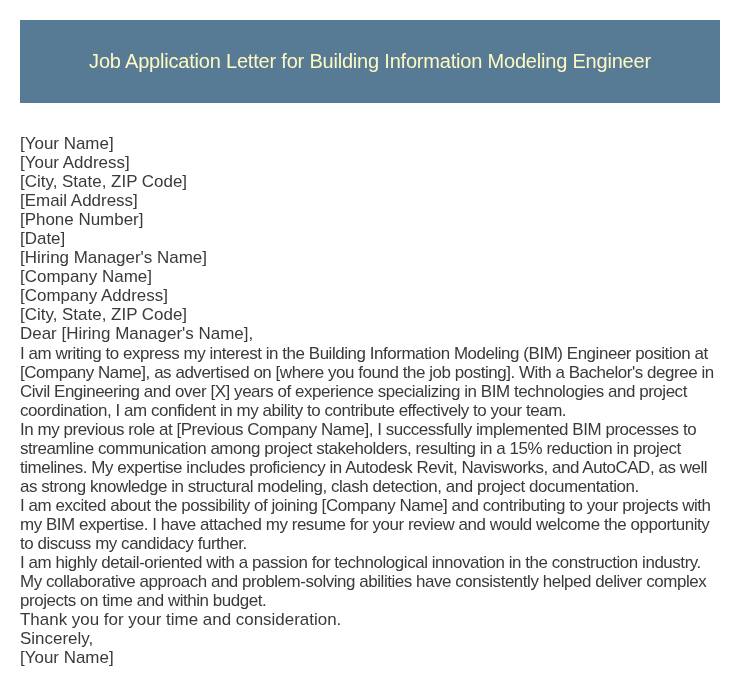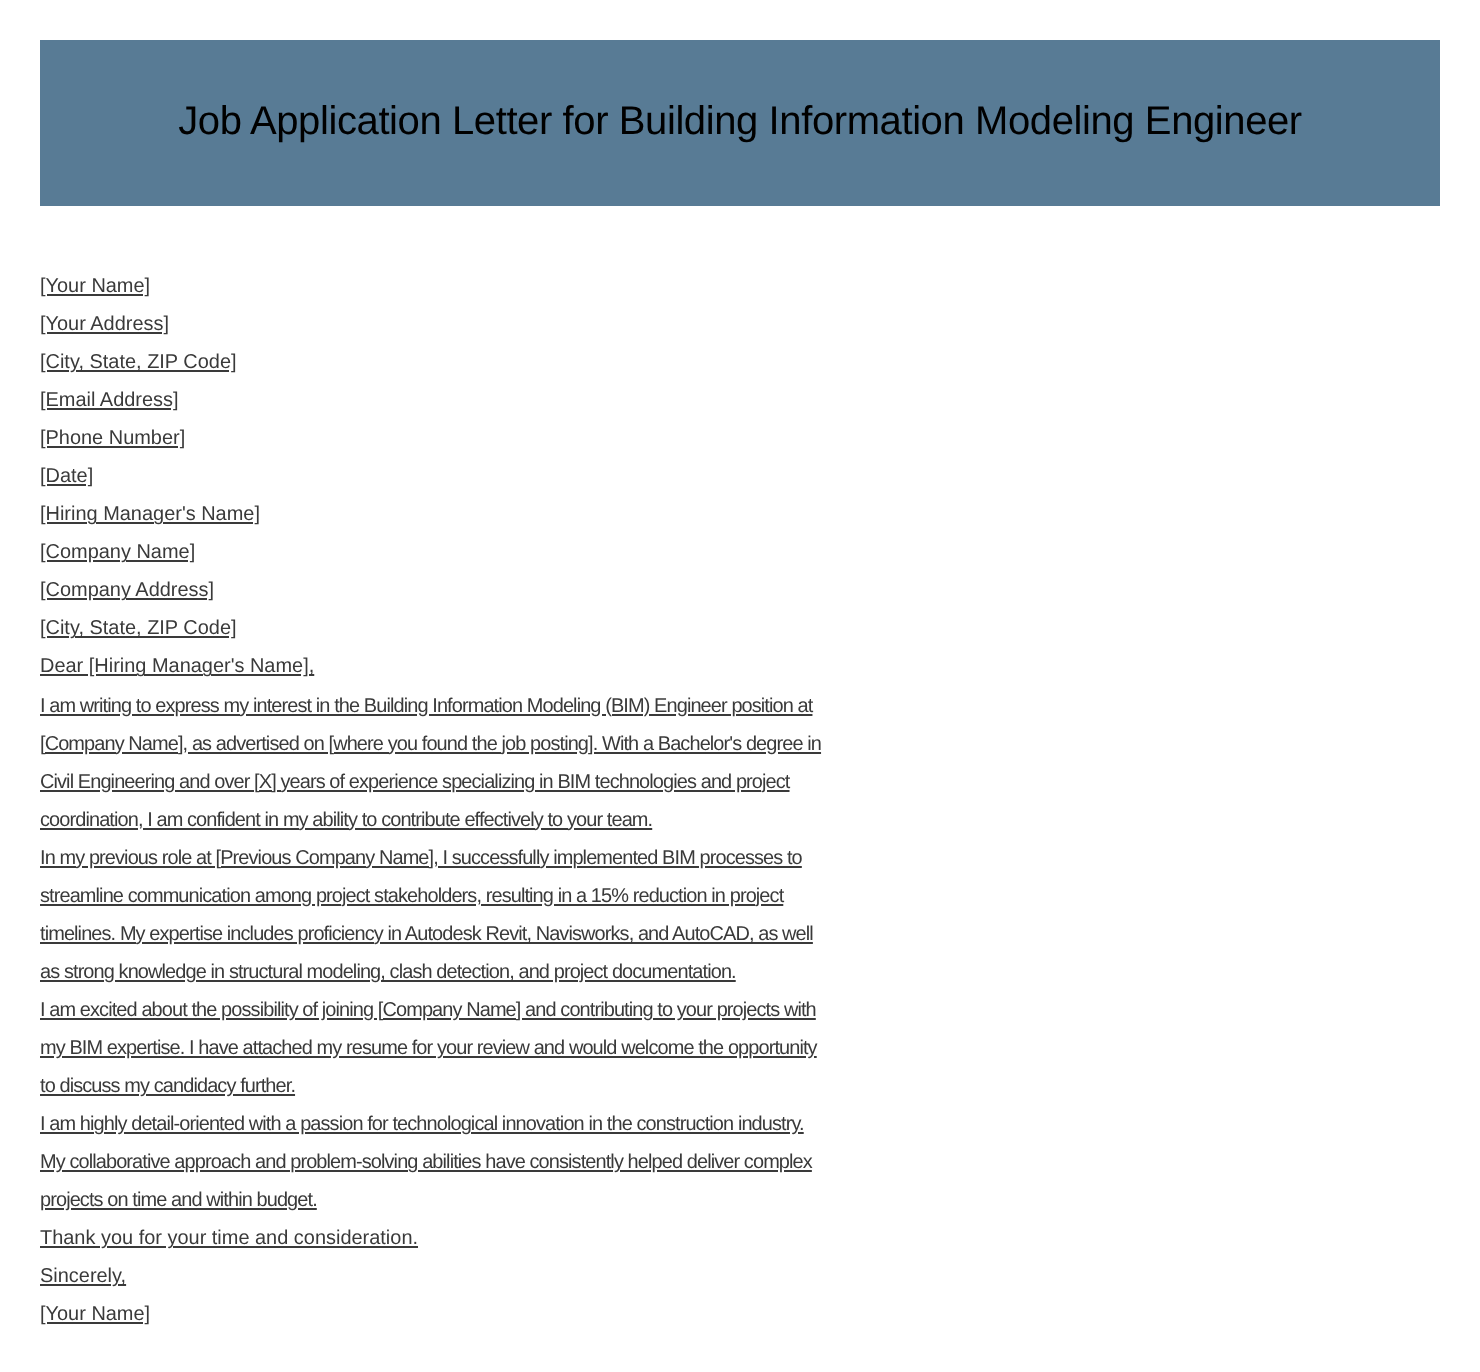--- a/index.html
+++ b/index.html
@@ -1,27 +1,27 @@
 <!DOCTYPE html>
 <html><head>
 <meta charset="utf-8">
 <style>
   html, body { margin: 0; padding: 0; background: #ffffff; }
   body { width: 740px; height: 686px; position: relative; overflow: hidden; }
   .header {
     position: absolute; left: 20px; top: 20px; width: 700px; height: 83px;
-    background: #587b95; color: #000000;
+    background: #587b95; color: #fef9c3;
     display: flex; align-items: center; justify-content: center;
     font-family: "Liberation Sans", sans-serif; font-size: 20px;
     letter-spacing: -0.2px;
   }
   .letter {
     position: absolute; left: 20px; top: 134px; width: 700px;
-    font-family: "Liberation Sans", sans-serif; font-size: 10px;
-    line-height: 19.05px; color: #3a3a3a; text-decoration: underline;
+    font-family: "Liberation Sans", sans-serif; font-size: 17px;
+    line-height: 19.05px; color: #3a3a3a;
   }
   .line { white-space: nowrap; display: block; transform-origin: left center; }
   .cond { letter-spacing: -0.45px; }
 </style>
 </head>
 <body>
 
 <div class="header">
   <span>Job Application Letter for Building Information Modeling Engineer</span>
 </div>

